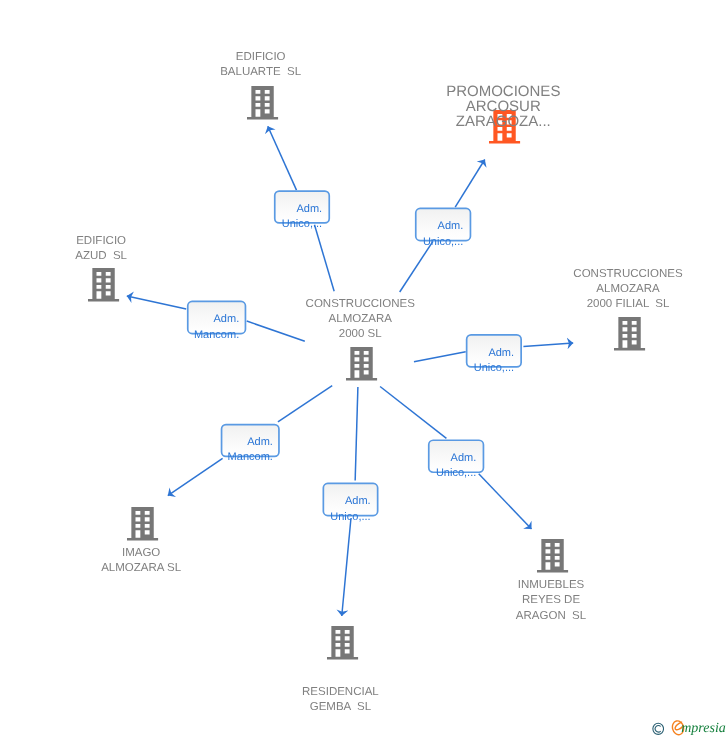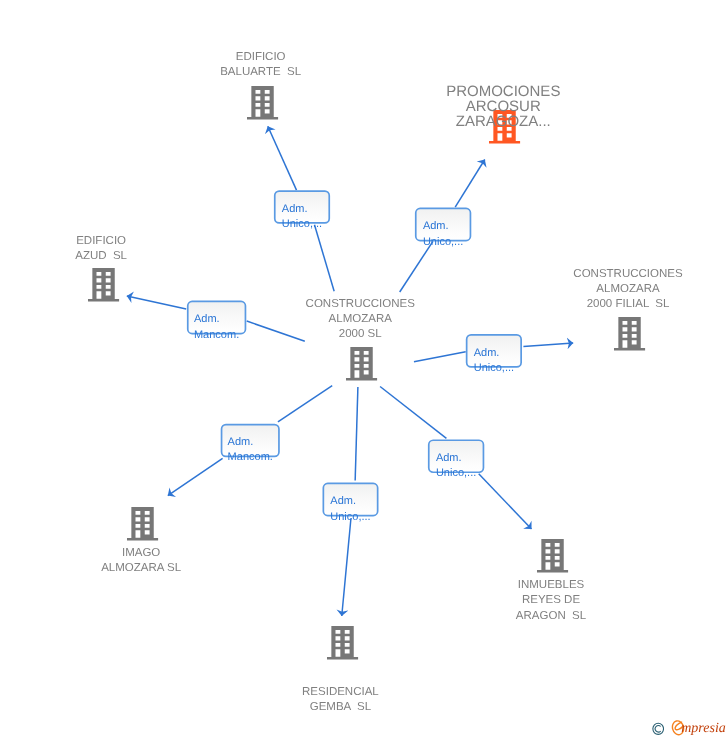--- a/index.html
+++ b/index.html
@@ -2,26 +2,26 @@
 <html><head>
 <meta charset="utf-8">
 <style>
   html,body{margin:0;padding:0;background:#ffffff;}
   body{width:728px;height:740px;font-family:"Liberation Sans",sans-serif;overflow:hidden;-webkit-font-smoothing:antialiased;text-rendering:geometricPrecision;}
   #stage{position:relative;width:634px;height:740px;}
   svg.edges{position:absolute;left:0;top:0;width:728px;height:740px;pointer-events:none;}
   .node{position:absolute;}
   .node-label{position:absolute;text-align:center;color:#808080;font-size:11.5px;line-height:15.1px;white-space:pre;}
   .edge-label{position:absolute;box-sizing:border-box;
-    color:#2a75d5;font-size:11px;line-height:15.3px;text-align:left;white-space:pre;
+    color:#2a75d5;font-size:11px;line-height:15.3px;text-align:right;white-space:pre;
     display:flex;align-items:center;justify-content:center;padding-top:20px;}
   #logo{position:absolute;left:651px;top:720px;}
   #logo .copy{position:absolute;left:0.6px;top:1.5px;width:12.4px;height:13.6px;}
   #logo .brand{position:absolute;left:24px;top:2.3px;font-family:"Liberation Serif",serif;
-    font-style:italic;font-size:14px;color:#c2410c;line-height:1;white-space:nowrap;}
+    font-style:italic;font-size:14px;color:#15803d;line-height:1;white-space:nowrap;}
   #logo .brand .ini{visibility:hidden;}
   #logo .escript{position:absolute;left:20.3px;top:0.4px;width:14.2px;height:15.6px;}
 </style>
 </head>
 <body>
 
 <div id="stage">
   <svg class="edges" viewBox="0 0 728 740">
       <defs>
         <marker id="arrow0" viewBox="0 0 7 12" refX="6.2" refY="6" markerWidth="7" markerHeight="12" orient="auto-start-reverse" markerUnits="userSpaceOnUse">

